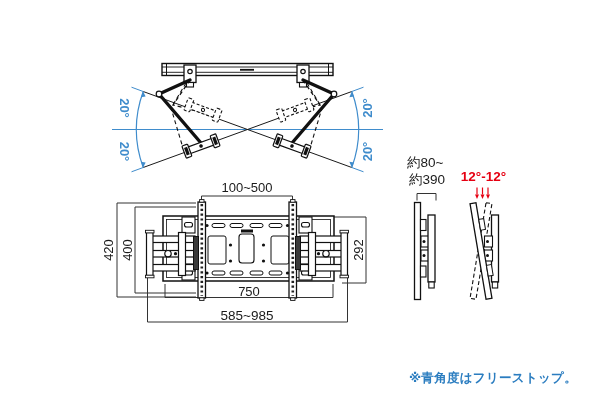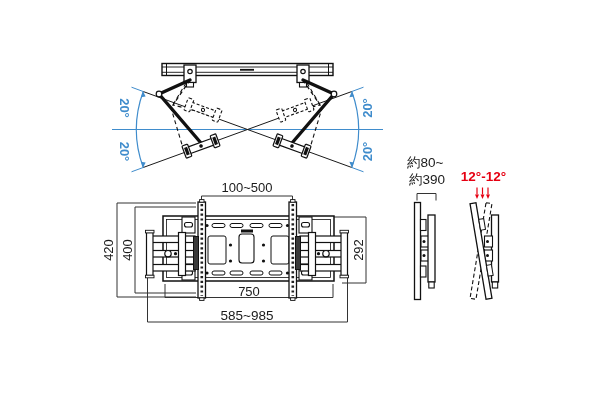--- a/index.html
+++ b/index.html
@@ -256,13 +256,14 @@
       <line x1="482.5" y1="187.5" x2="482.5" y2="194.5"></line>
       <line x1="488" y1="187.5" x2="488" y2="194.5"></line>
       <polygon points="475,194.5 479,194.5 477,199" fill="#e60012" stroke="none"></polygon>
       <polygon points="480.5,194.5 484.5,194.5 482.5,199" fill="#e60012" stroke="none"></polygon>
       <polygon points="486,194.5 490,194.5 488,199" fill="#e60012" stroke="none"></polygon>
     </g>
     <text class="red" x="483.5" y="181" text-anchor="middle">12°-12°</text>
   </g>
 </svg>
 
+<div class="footnote">※青角度はフリーストップ。</div>
 </div>
 
 </body></html>

